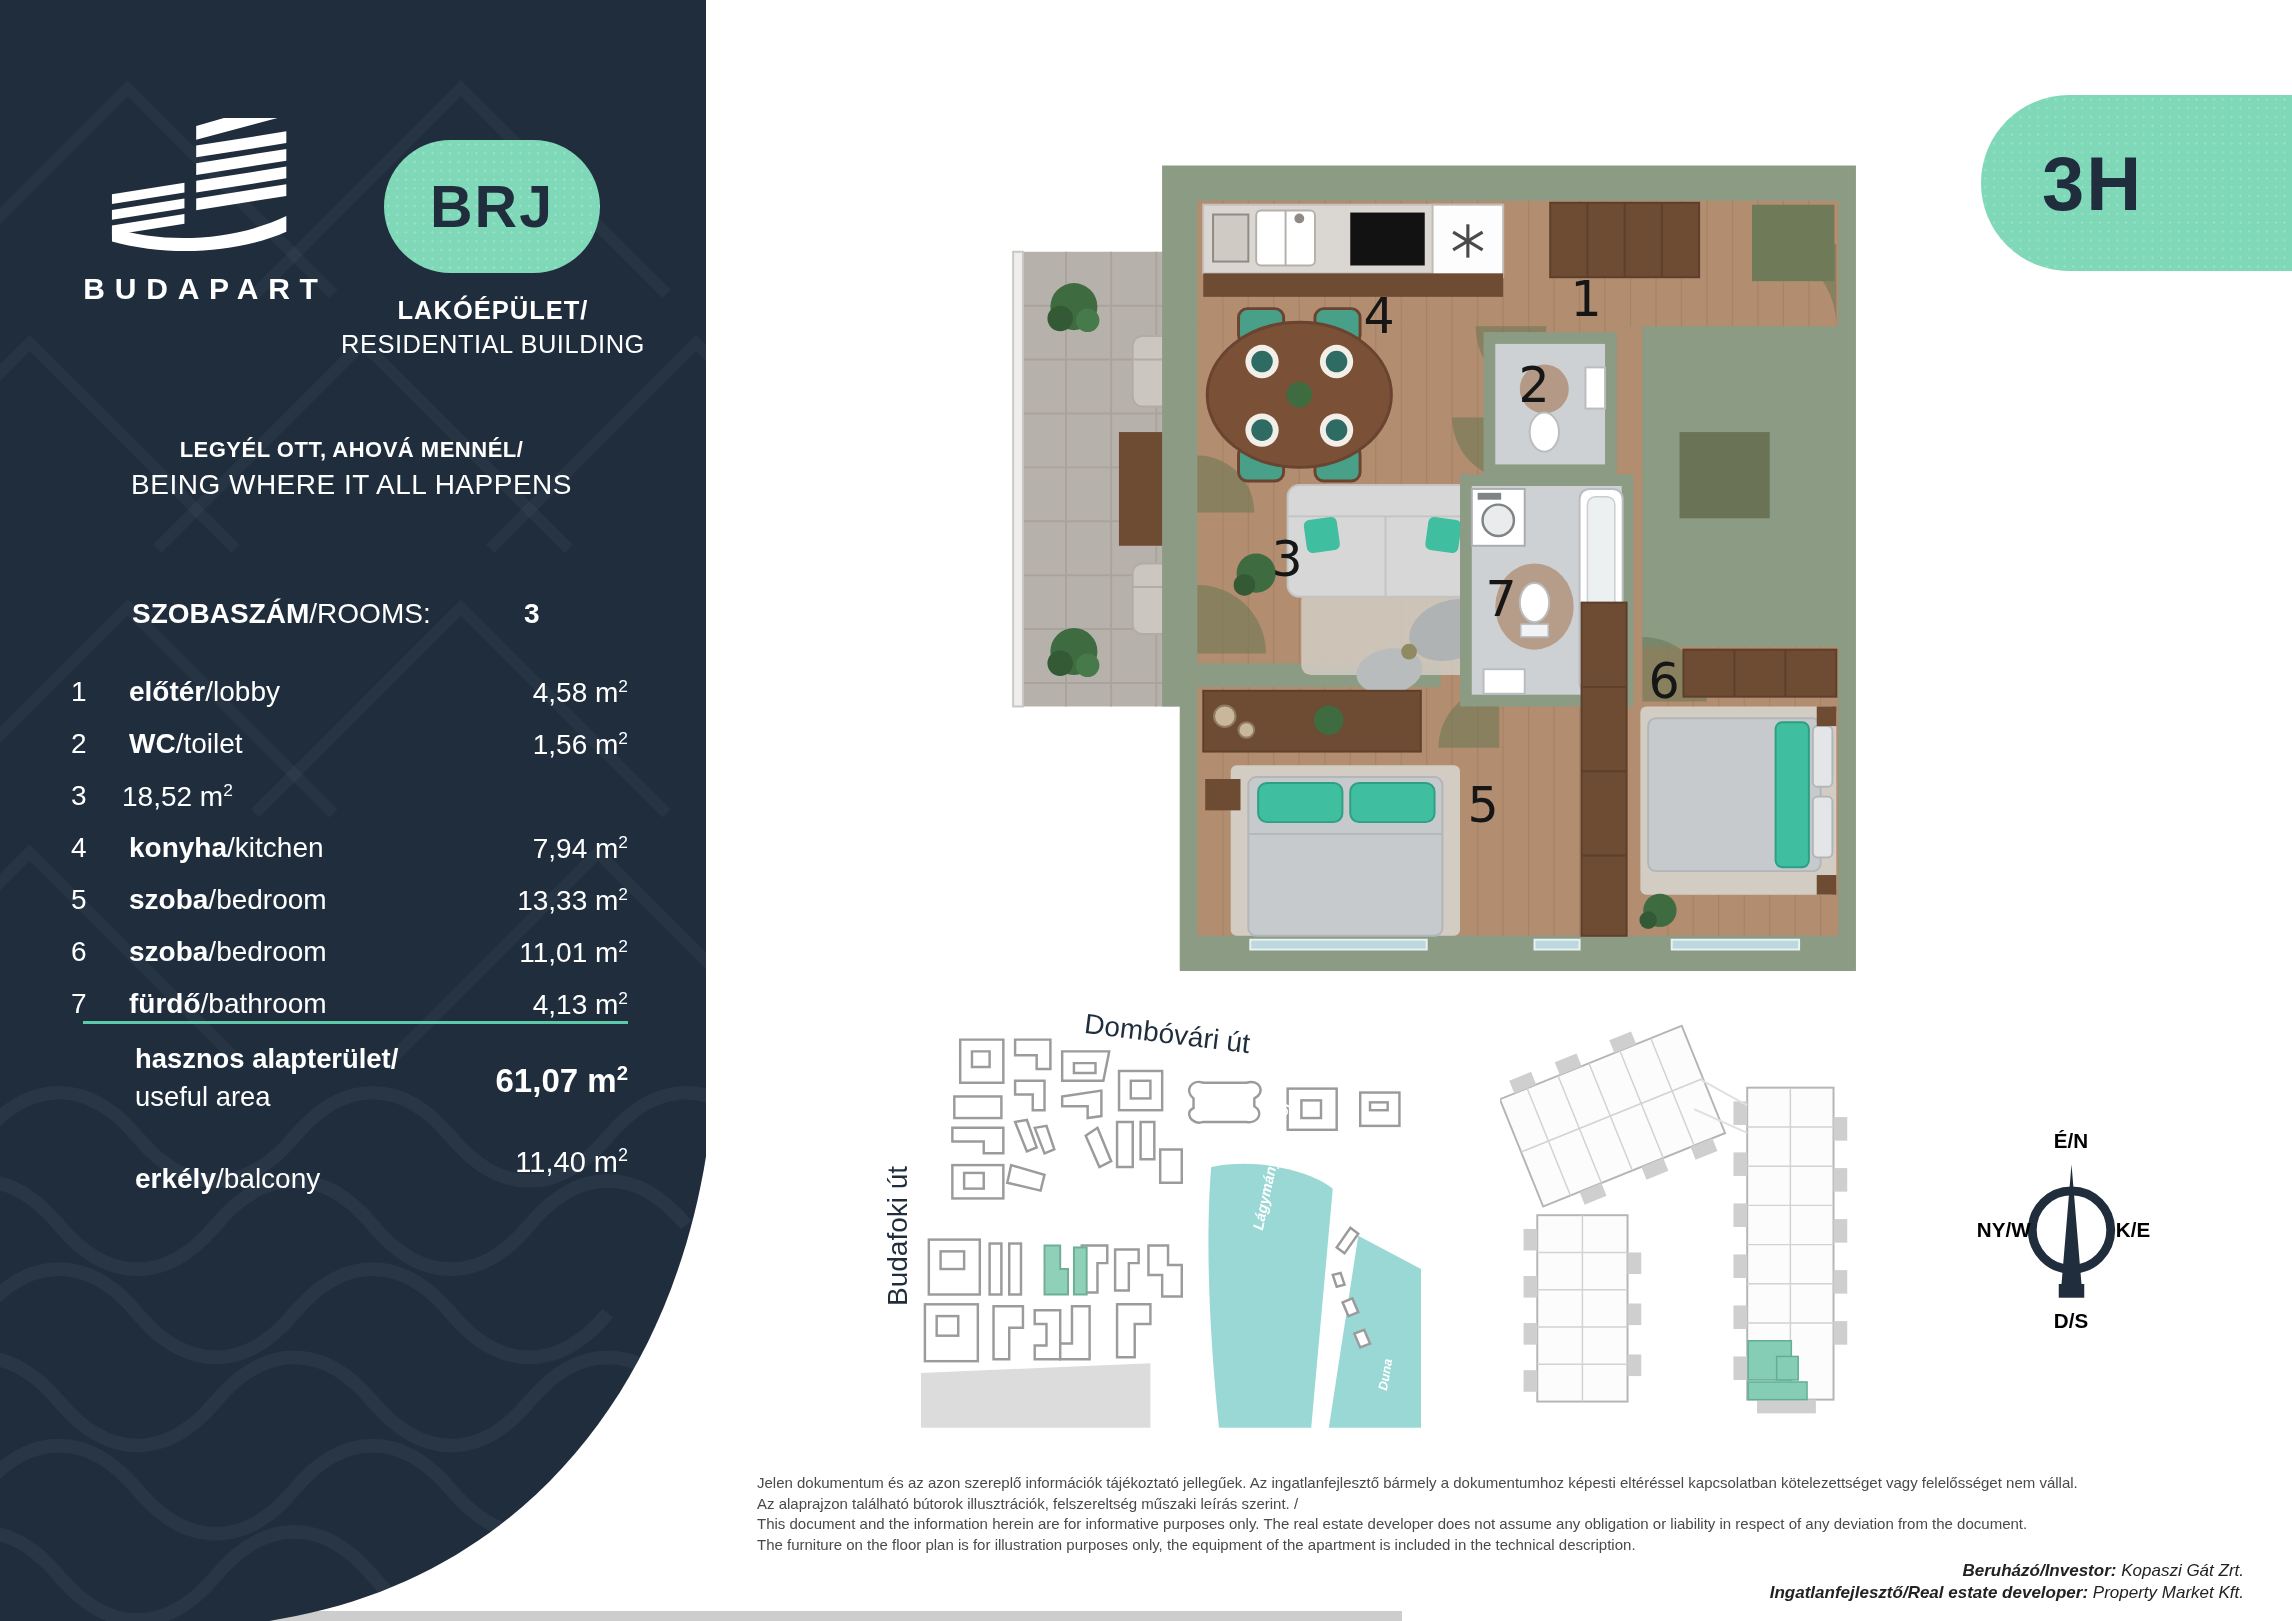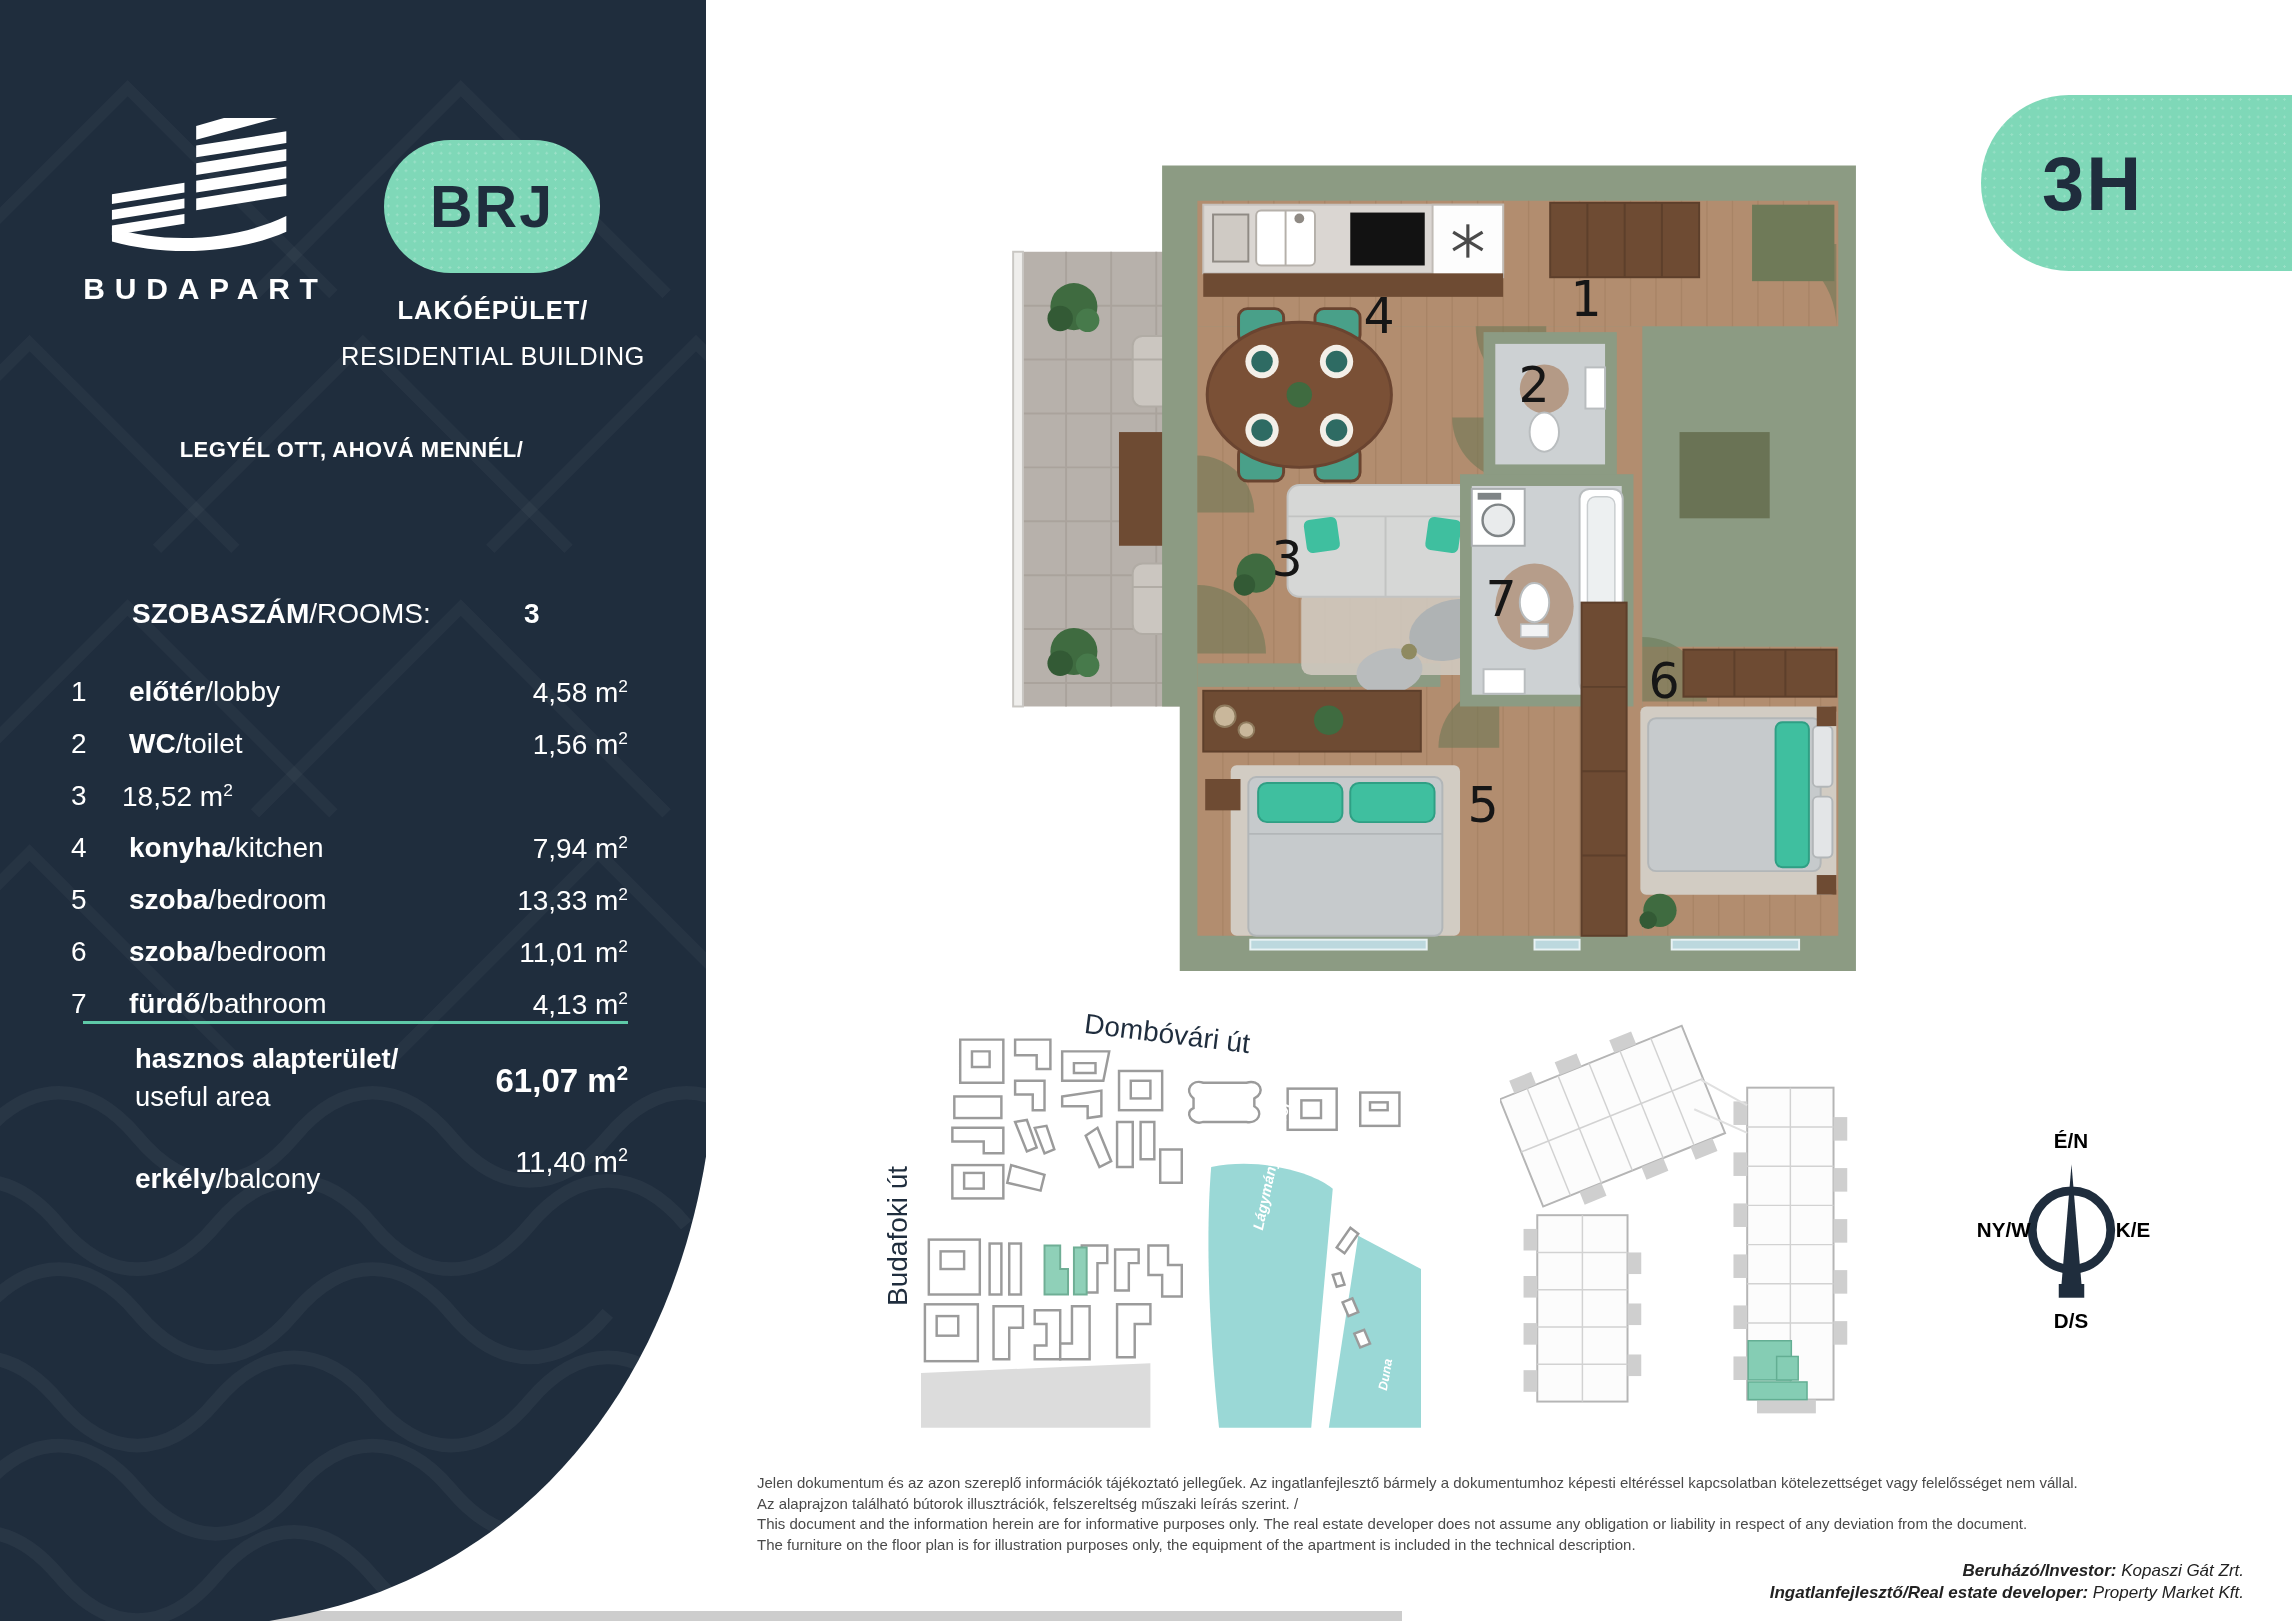--- a/index.html
+++ b/index.html
@@ -19,21 +19,21 @@
                 color:#fff; font-size:30px; font-weight:600; letter-spacing:9.8px; }
 
   .brj-badge { position:absolute; left:384px; top:140px; width:216px; height:133px; border-radius:67px;
                background:#7FD8B8;
                background-image: radial-gradient(rgba(255,255,255,.22) 1.2px, transparent 1.2px);
                background-size:8.8px 8.8px;
                display:flex; align-items:center; justify-content:center; }
   .brj-badge span { color:#1F2D3D; font-size:59px; font-weight:800; letter-spacing:2px; }
   .brj-caption { position:absolute; left:314px; top:296px; width:358px; text-align:center; color:#fff; }
   .brj-caption .l1 { font-size:25.5px; font-weight:700; letter-spacing:1px; }
-  .brj-caption .l2 { font-size:25.5px; font-weight:400; margin-top:17px; letter-spacing:0.5px; }
+  .brj-caption .l2 { font-size:25.5px; font-weight:400; margin-top:5px; letter-spacing:0.5px; }
 
   .headline { position:absolute; left:69px; top:437px; width:565px; text-align:center; color:#fff; }
   .headline .l1 { font-size:22px; font-weight:700; letter-spacing:0.5px; }
   .headline .l2 { font-size:28px; font-weight:400; margin-top:5.9px; letter-spacing:0.5px; }
 
   .rooms-header { position:absolute; left:132px; top:598px; width:510px; color:#fff; font-size:28px; }
   .rooms-header b { font-weight:700; }
   .rooms-header .count { position:absolute; left:392px; top:0; font-weight:700; }
 
   .room-row { position:absolute; left:71px; width:557px; height:39px; color:#fff; font-size:28px; display:flex; }
@@ -141,20 +141,21 @@
     <div class="brj-badge">
       <span>BRJ</span>
     </div>
     <div class="brj-caption">
       <div class="l1">LAKÓÉPÜLET/</div>
       <div class="l2">RESIDENTIAL BUILDING</div>
     </div>
 
     <div class="headline">
       <div class="l1">LEGYÉL OTT, AHOVÁ MENNÉL/</div>
+      <div class="l2">BEING WHERE IT ALL HAPPENS</div>
     </div>
 
     <div class="rooms-header">
       <b>SZOBASZÁM</b><span>/ROOMS:</span>
       <span class="count">3</span>
     </div>
 
     <div class="room-row" style="top:676px">
       <span class="num">1</span>
       <span class="name"><b>előtér</b><span>/lobby</span></span>

